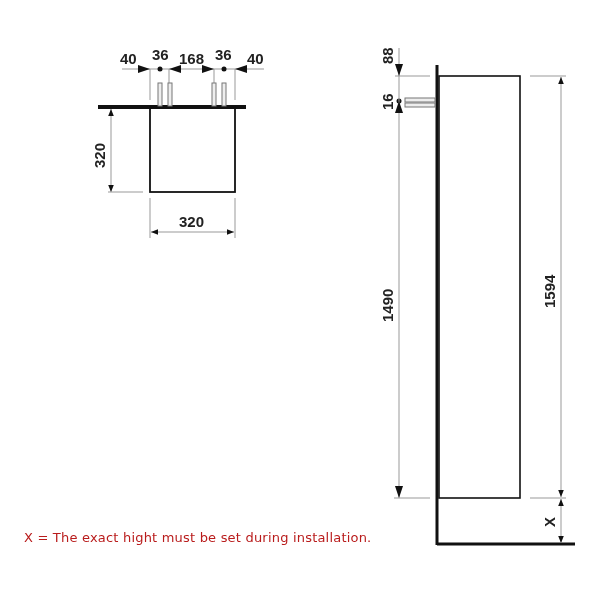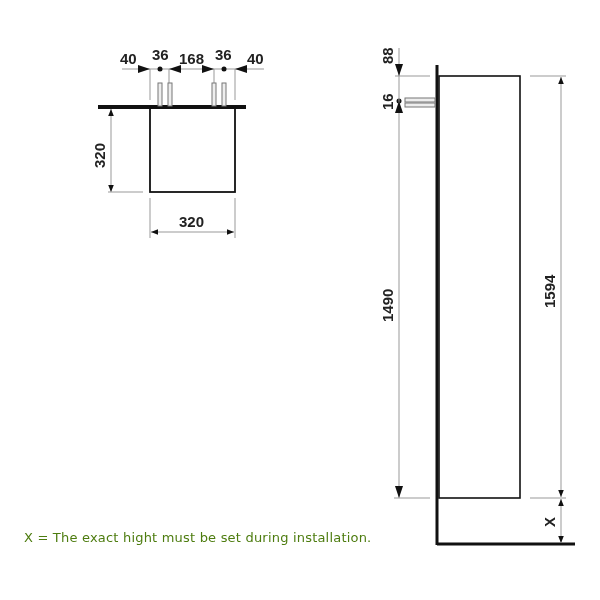--- a/index.html
+++ b/index.html
@@ -1,19 +1,19 @@
 <!DOCTYPE html>
 <html><head>
 <meta charset="utf-8">
 <style>
   html, body { margin:0; padding:0; background:#ffffff; }
   body { width:600px; height:600px; position:relative; overflow:hidden; font-family:"Liberation Sans", sans-serif; }
   svg { position:absolute; left:0; top:0; }
   .dim { font-family:"Liberation Sans", sans-serif; font-weight:bold; font-size:15px; fill:#222; }
-  .note { position:absolute; left:24px; top:530px; font-family:"DejaVu Sans", sans-serif; font-size:13px; color:#4d7c0f; letter-spacing:0.2px; }
+  .note { position:absolute; left:24px; top:530px; font-family:"DejaVu Sans", sans-serif; font-size:13px; color:#b91c1c; letter-spacing:0.2px; }
 </style>
 </head>
 <body>
 
 <svg width="600" height="600" viewBox="0 0 600 600">
   <defs>
     <marker id="arr" viewBox="0 0 10 10" refX="10" refY="5" markerWidth="7" markerHeight="7" orient="auto-start-reverse">
       <path d="M0,1 L10,5 L0,9 z" fill="#111"></path>
     </marker>
   </defs>

